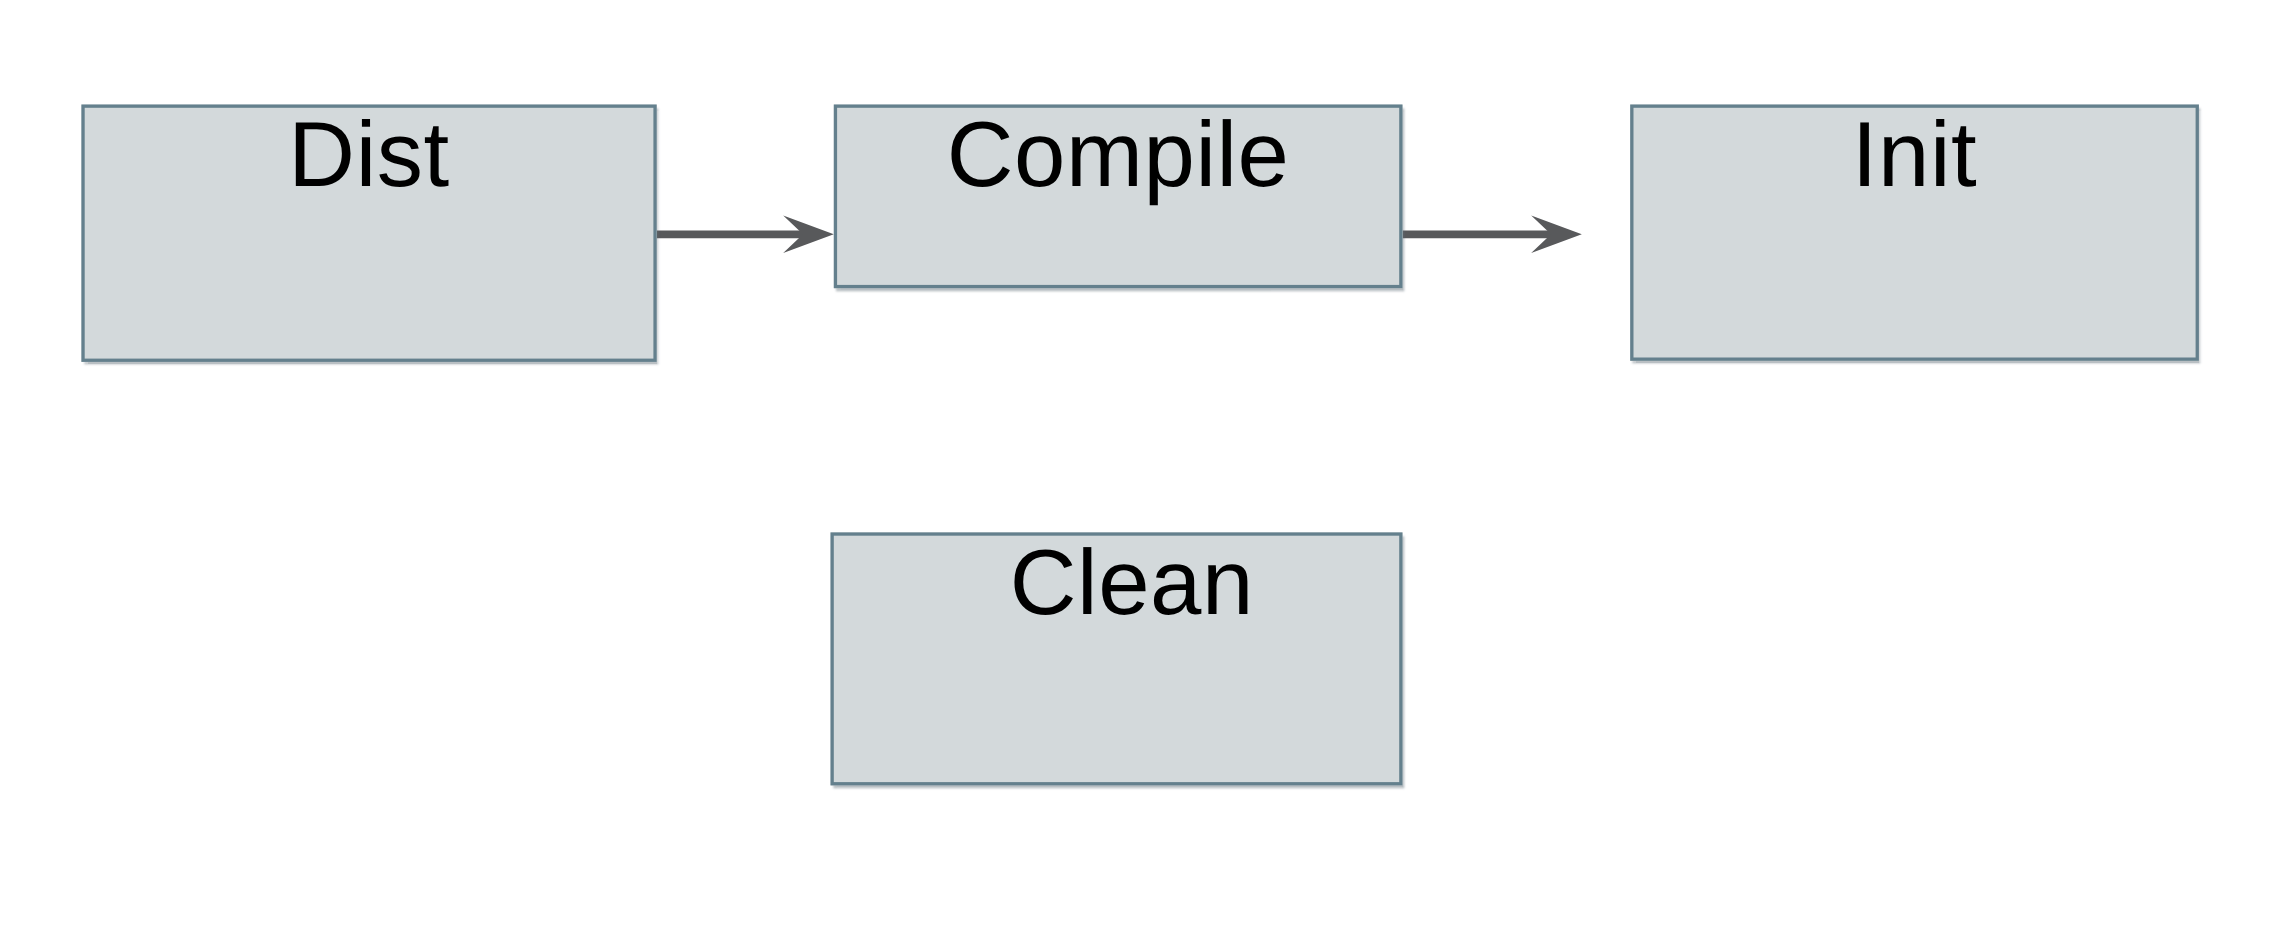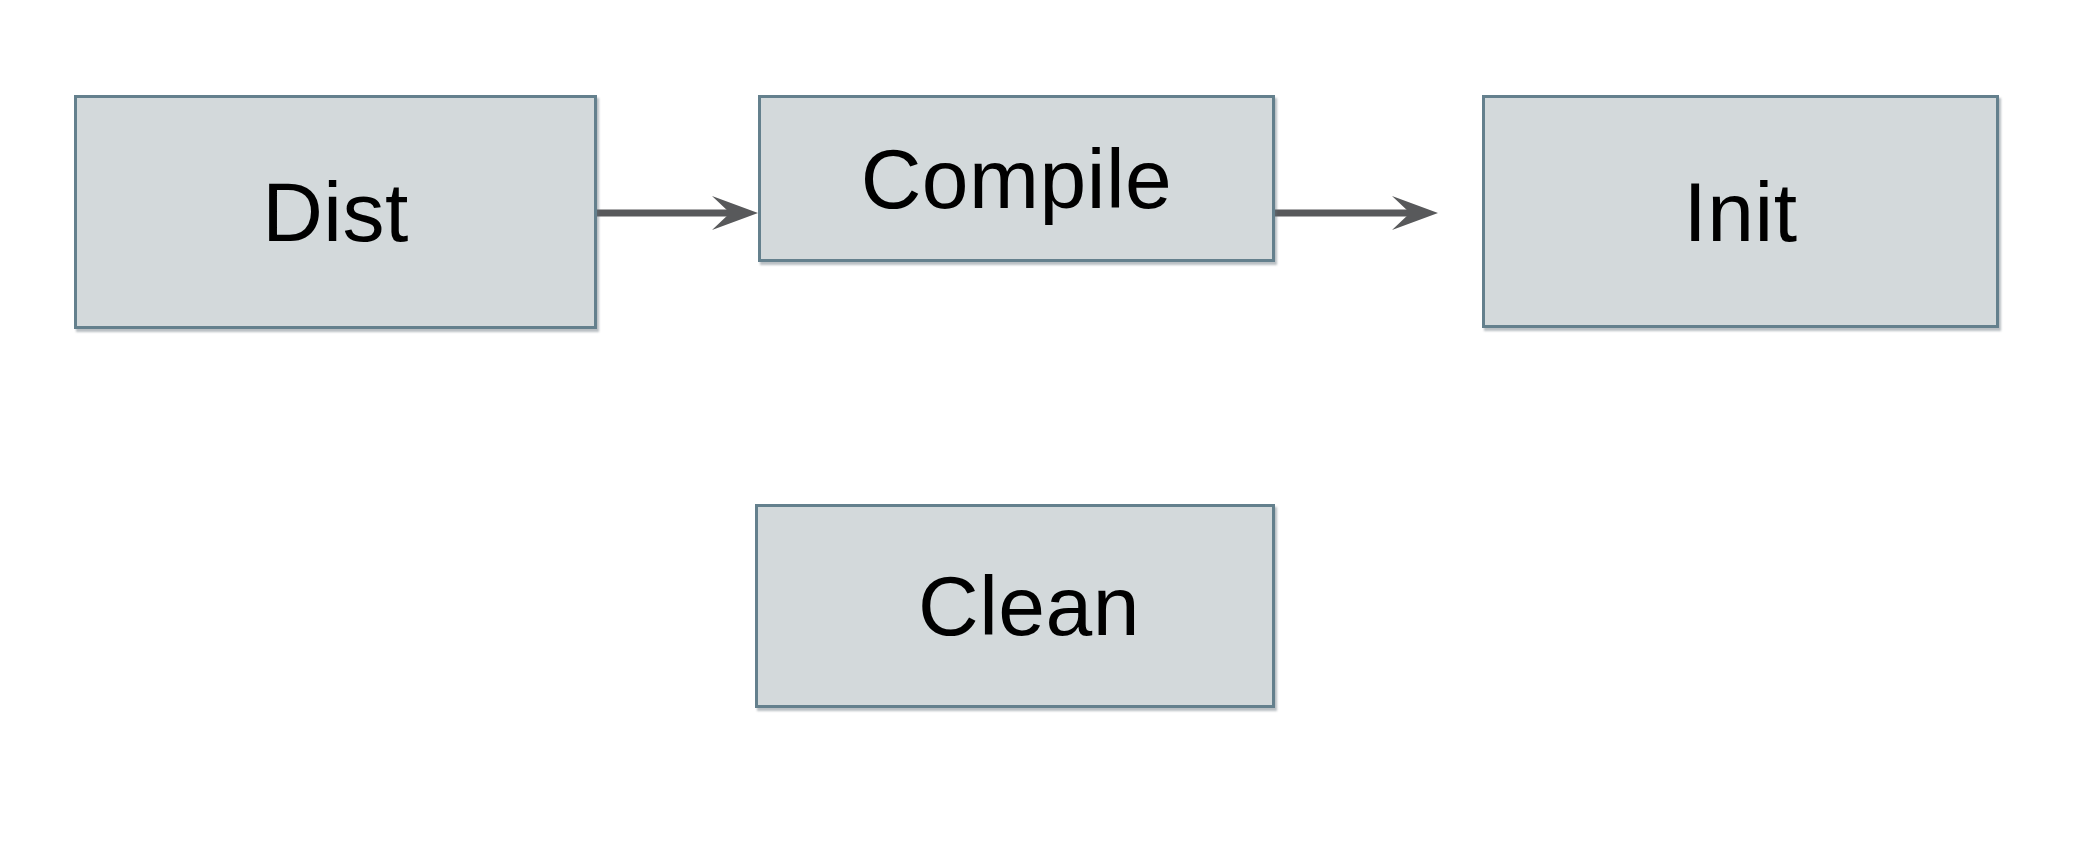--- a/index.html
+++ b/index.html
@@ -23,21 +23,21 @@
     height: 848px;
     pointer-events: none;
   }
   .node {
     position: absolute;
     box-sizing: border-box;
     border: 3px solid #64808d;
     background: #d3d9db;
     box-shadow: 2px 3px 2px rgba(99, 114, 122, 0.45);
     display: flex;
-    align-items: center;
+    align-items: flex-start;
     justify-content: center;
   }
   .node .label {
     font-size: 84px;
     font-weight: 400;
     color: #000000;
     line-height: 1;
     white-space: nowrap;
     letter-spacing: 0.5px;
   }
@@ -59,17 +59,17 @@
   </div>
 
   <div class="node" style="left: 758px; top: 95px; width: 517px; height: 167px; background: rgb(211, 217, 219); border-color: rgb(100, 128, 141);">
     <span class="label" style="color: rgb(0, 0, 0);">Compile</span>
   </div>
 
   <div class="node" style="left: 1438px; top: 95px; width: 517px; height: 233px; background: rgb(211, 217, 219); border-color: rgb(100, 128, 141); margin-left: 44px;">
     <span class="label" style="color: rgb(0, 0, 0);">Init</span>
   </div>
 
-  <div class="node" style="left: 755px; top: 504px; width: 520px; height: 204px; background: rgb(211, 217, 219); border-color: rgb(100, 128, 141); padding-left: 28px;">
+  <div class="node" style="left: 755px; top: 484px; width: 520px; height: 230px; background: rgb(211, 217, 219); border-color: rgb(100, 128, 141); padding-left: 28px;">
     <span class="label" style="color: rgb(0, 0, 0);">Clean</span>
   </div>
 
 </div>
 
 </body></html>

